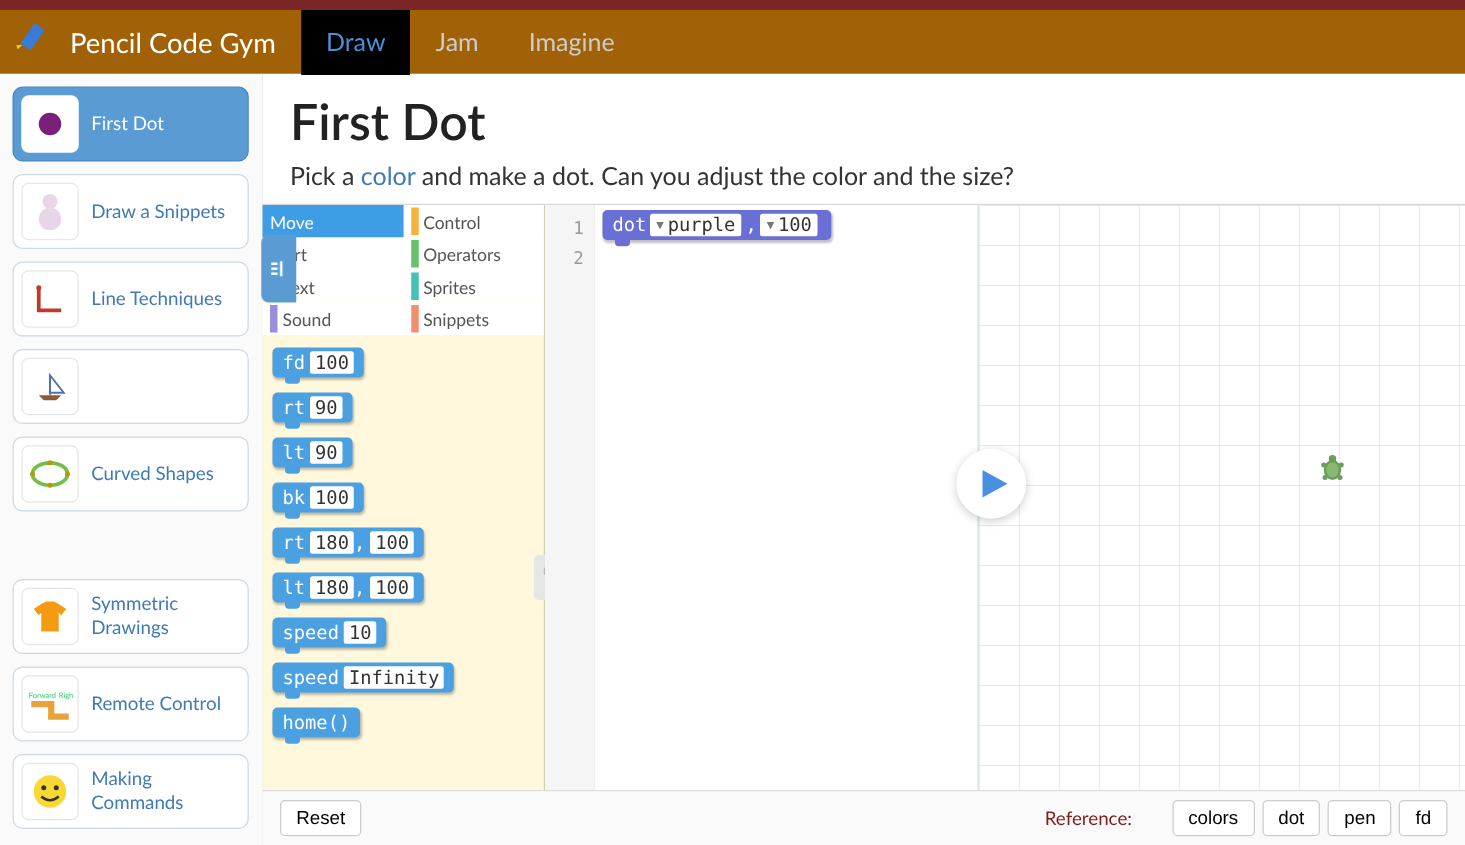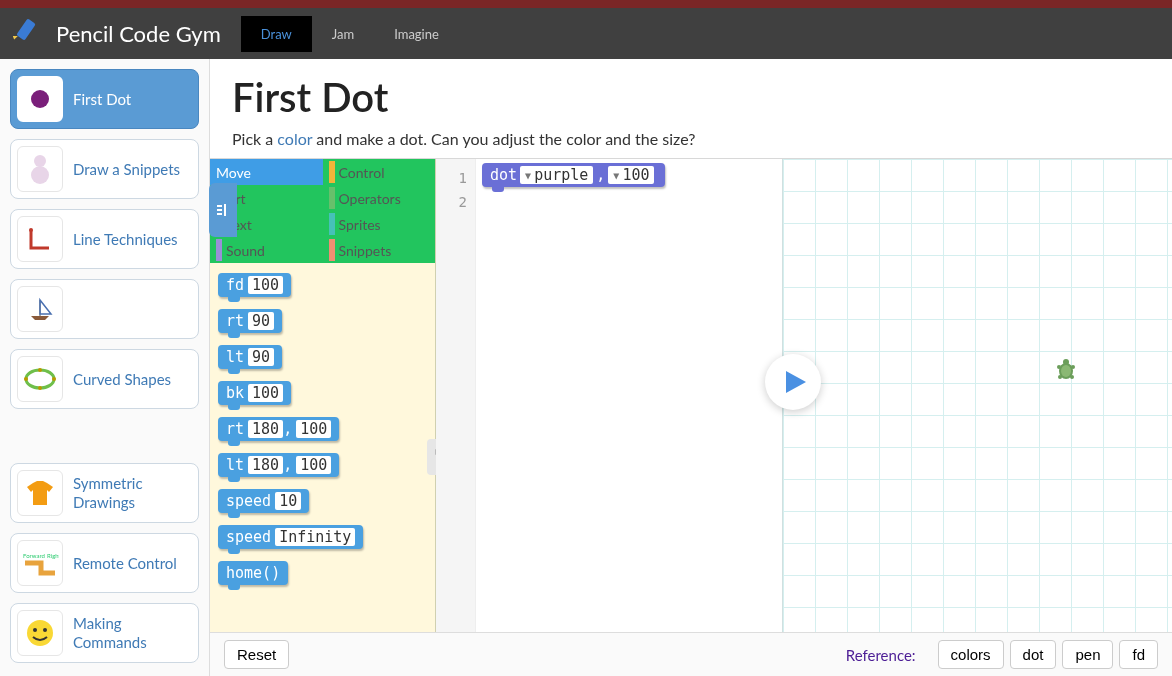--- a/index.html
+++ b/index.html
@@ -1,53 +1,53 @@
 <!DOCTYPE html>
 <html><head>
 <meta charset="utf-8">
 <style>
 * { box-sizing: border-box; margin: 0; padding: 0; }
 body { font-family: "Segoe UI", "Lato", sans-serif; width: 1172px; height: 676px; overflow: hidden; background: #fff; }
 
 .topstrip { height: 8px; background: #7a2626; width: 100%; }
 
-.navbar { height: 51px; background: #404040; display: flex; align-items: center; color: #fff; padding: 0 6px; }
+.navbar { height: 51px; background: #a16207; display: flex; align-items: center; color: #fff; padding: 0 6px; }
 .logo { width: 38px; height: 38px; margin: 0 8px 0 4px; display:flex; align-items:center; justify-content:center; }
 .brand { font-size: 22px; font-weight: 400; color: #fff; margin-right: 20px; }
-.navtab { height: 36px; display:flex; align-items:center; padding: 0 20px; font-size: 13px; color: #ccc; cursor: pointer; }
+.navtab { height: 52px; display:flex; align-items:center; padding: 0 20px; font-size: 20px; color: #ccc; cursor: pointer; }
 .navtab.active { background: #000; color: #4a90d9; }
 
 .main { display:flex; height: 617px; }
 
 .sidebar { width: 210px; background: #fafafa; border-right: 1px solid #ddd; padding: 10px; overflow-y: auto; }
 .sidebar::-webkit-scrollbar { width: 8px; }
 .sidebar::-webkit-scrollbar-thumb { background: #ccc; border-radius:4px; }
 
 .lesson { display:flex; align-items:center; border: 1px solid #cdd8e2; border-radius: 8px; padding: 6px; margin-bottom: 10px; background: #fff; cursor:pointer; gap:10px; }
 .lesson.active { background: #5a9bd4; border-color: #4987c0; }
 .lesson .thumb { width: 46px; height: 46px; background:#fff; border-radius:6px; display:flex; align-items:center; justify-content:center; flex-shrink:0; border:1px solid #e6e6e6;}
 .lesson.active .thumb { border:2px solid #fff; }
 .lesson .label { font-size: 15px; color: #3f7ab5; line-height: 1.25; }
 .lesson.active .label { color: #fff; }
 .spacer { height: 44px; }
 
 .content { flex: 1; display:flex; flex-direction:column; padding: 0; position:relative; }
 
 .header-area { padding: 14px 22px 10px 22px; }
 .page-title { font-size: 40px; font-weight: 600; color: #222; margin-bottom: 8px; }
-.page-sub { font-size: 16px; color: #333; }
+.page-sub { font-size: 20px; color: #333; }
 .page-sub a { color: #3f7ab5; text-decoration:none; }
 
 .workspace { flex:1; display:flex; position:relative; margin: 0; border-top:1px solid #d8d8d8; }
 
 .slidehandle { position:absolute; left:-1px; top:24px; width: 28px; height: 54px; background:#5a9bd4; border-radius: 6px 0 0 6px; z-index:5; display:flex; align-items:center; justify-content:center; color:#fff; cursor:pointer; }
 
 .palette { width: 226px; background: #fff8dc; border-right: 1px solid #d0d0b0; display:flex; flex-direction:column; position:relative; margin-left:0; }
 .palette-tabs { display:grid; grid-template-columns: 1fr 1fr; }
-.ptab { height:26px; display:flex; align-items:center; padding: 0 6px; font-size:14px; color:#555; background:#22c55e; cursor:pointer; gap:4px;}
+.ptab { height:26px; display:flex; align-items:center; padding: 0 6px; font-size:14px; color:#555; background:#ffffff; cursor:pointer; gap:4px;}
 .ptab .sw { width:6px; height: 22px; display:inline-block; }
 .ptab.active { background:#3f9de6; color:#fff; }
 
 .palette-body { padding: 10px 8px; overflow-y:auto; flex:1; }
 .block { display:inline-flex; align-items:center; background:#4aa0e0; color:#fff; font-family: "Consolas","Menlo",monospace; font-size:15px; padding: 3px 8px; border-radius:4px; margin-bottom:12px; cursor:grab; box-shadow: 1px 2px 2px rgba(0,0,0,.25); position:relative; }
 .block:after { content:""; position:absolute; bottom:-5px; left:10px; width:12px; height:6px; background:#4aa0e0; border-radius:0 0 3px 3px; }
 .block .arg { background:#fff; color:#333; padding:0 4px; border-radius:2px; margin-left:4px; }
 
 .chevron-box { position:absolute; right:-20px; top:280px; width:28px; height:36px; background:#e6e6e6; border-radius:4px; display:flex; flex-direction:column; align-items:center; justify-content:center; gap:2px; color:#999; cursor:pointer; }
 
@@ -65,21 +65,21 @@
   background-image: linear-gradient(#d5efef 1px, transparent 1px), linear-gradient(90deg, #d5efef 1px, transparent 1px);
   background-size: 32px 32px;
 }
 .playbtn { position:absolute; left:-18px; top:195px; width:56px; height:56px; background:#fff; border-radius:50%; box-shadow:0 2px 8px rgba(0,0,0,.2); display:flex; align-items:center; justify-content:center; cursor:pointer; }
 .playbtn svg { margin-left:4px; }
 .turtle { position:absolute; left: 272px; top: 200px; }
 
 .footer { height: 44px; border-top:1px solid #ddd; display:flex; align-items:center; padding: 0 14px; gap:12px; background:#fafafa; }
 .footer .btn { border:1px solid #ccc; background:#fff; padding:5px 12px; border-radius:4px; font-size:15px; cursor:pointer; }
 .footer .spacer2 { flex:1; }
-.footer .reflabel { font-size:15px; color:#4c1d95; margin-right:4px;}
+.footer .reflabel { font-size:15px; color:#7f1d1d; margin-right:14px;}
 </style>
 </head>
 <body>
 
 <div class="topstrip"></div>
 
 <div class="navbar">
   <div class="logo">
     <svg width="32" height="32" viewBox="0 0 32 32">
       <rect x="6" y="4" width="10" height="20" rx="2" fill="#3a7bd5" transform="rotate(35 16 16)"></rect>

